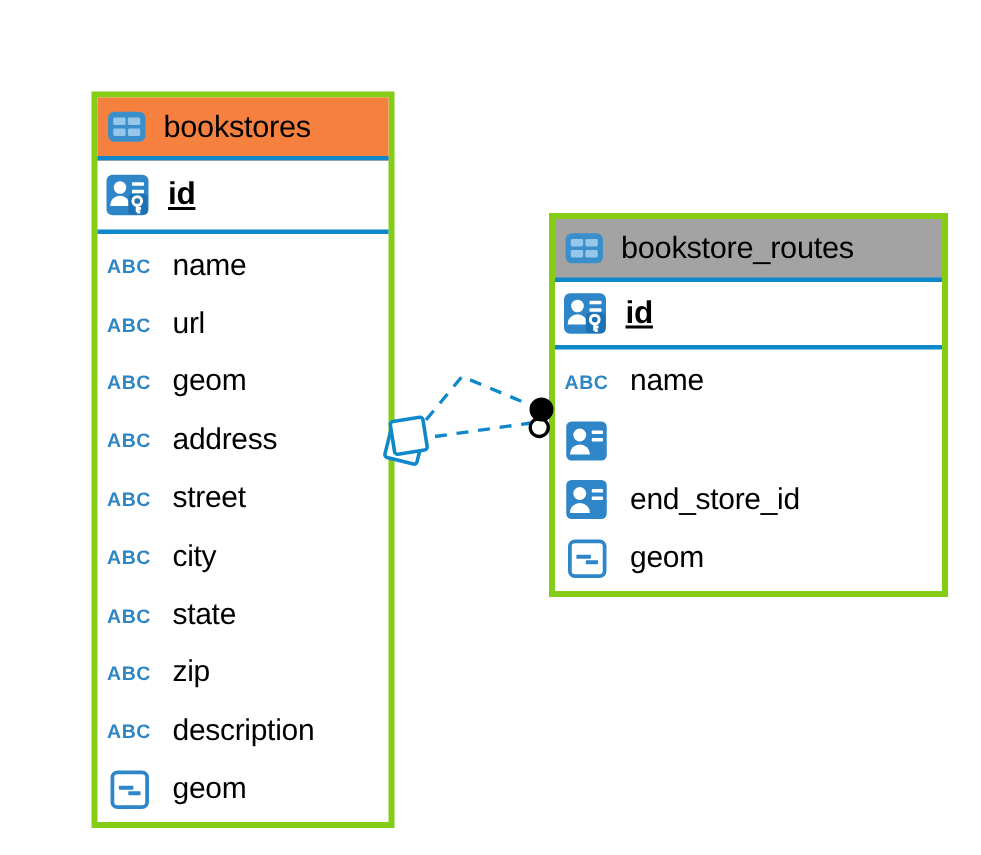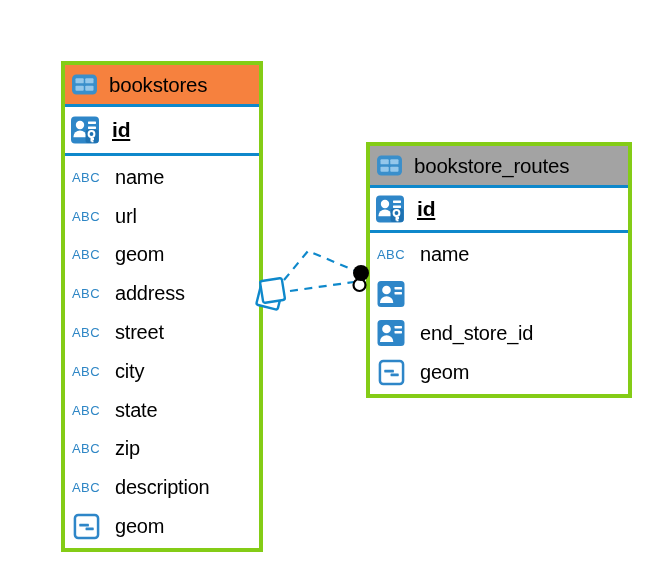--- a/index.html
+++ b/index.html
@@ -26,21 +26,21 @@
   }
   .t-bookstores .pkrow{height:46px;}
   .t-routes .pkrow{height:42px;}
   .fields{flex:1;display:flex;flex-direction:column;padding:2px 0;}
   .frow{flex:1;display:flex;align-items:center;padding-left:5px;}
   .icbox{width:32px;flex:none;display:flex;justify-content:center;align-items:center;}
   .collabel{font-size:20px;padding-left:13px;letter-spacing:-0.2px;white-space:nowrap;}
   .collabel.bold{font-weight:700;font-size:21px;padding-left:11px;text-decoration:underline;}
   .abc{
     width:32px;flex:none;text-align:center;
-    font-weight:400;font-size:13px;letter-spacing:0.4px;color:#2E86C5;
+    font-weight:700;font-size:13px;letter-spacing:0.4px;color:#2E86C5;
   }
   .connector-layer{position:absolute;left:0;top:0;pointer-events:none;}
   .relline{fill:none;stroke:#0E88CB;stroke-width:2.2;stroke-dasharray:8 6.5;}
   .dmnd{fill:#fff;stroke:#0E88CB;stroke-width:2.4;}
   .defs-hidden{position:absolute;width:0;height:0;overflow:hidden;}
 </style>
 </head>
 <body>
 
 <svg class="defs-hidden" aria-hidden="true">

